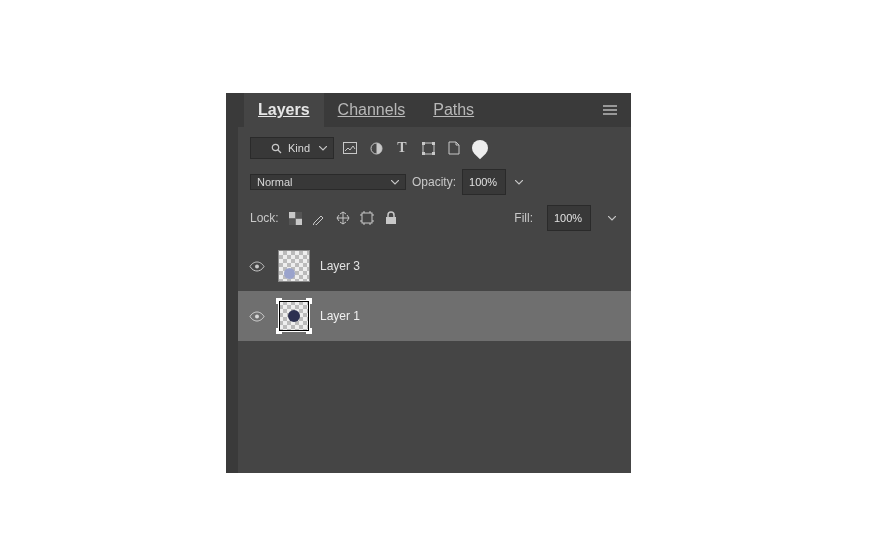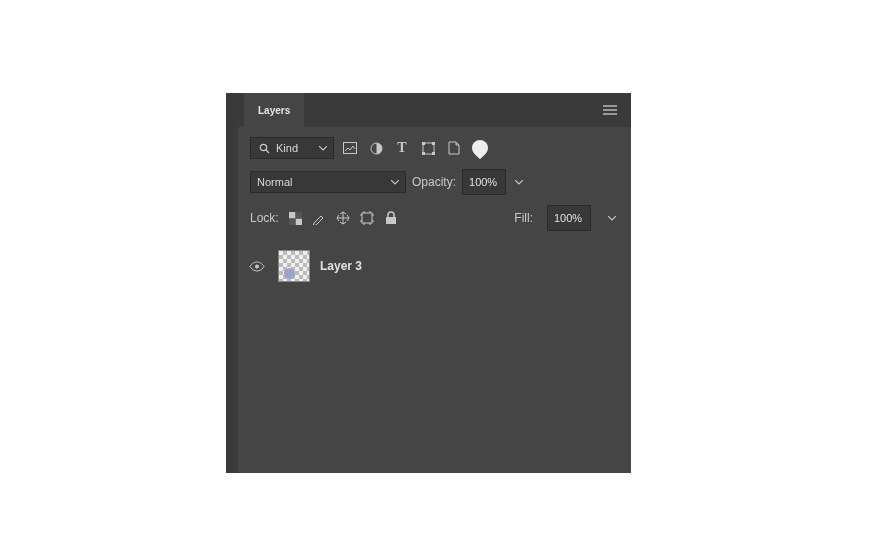--- a/index.html
+++ b/index.html
@@ -1,42 +1,42 @@
 <!DOCTYPE html>
 <html><head>
   <meta charset="utf-8">
   <style>
     * { margin: 0; padding: 0; box-sizing: border-box; font-family: -apple-system, "Segoe UI", Arial, sans-serif; }
     body { width: 875px; height: 545px; background: #fff; position: relative; }
     .panel-container { position: absolute; left: 226px; top: 93px; width: 405px; height: 380px; background: #4a4a4a; display: flex; }
     .left-strip { width: 12px; background: #3a3a3a; }
     .panel-body { flex: 1; background: #454545; display: flex; flex-direction: column; }
     .tabs { display: flex; align-items: center; background: #3a3a3a; height: 34px; padding: 0 6px; }
-    .tab { padding: 0 14px; height: 100%; display: flex; align-items: center; font-size: 10px; color: #b8b8b8; cursor: pointer; }
+    .tab { padding: 0 14px; height: 100%; display: flex; align-items: center; font-size: 16px; color: #b8b8b8; cursor: pointer; text-decoration: underline; }
     .tab.active { background: #454545; color: #e6e6e6; font-weight: 600; }
     .menu-icon { margin-left: auto; padding: 0 8px; color: #b8b8b8; cursor: pointer; }
     .menu-icon svg { width: 14px; height: 10px; }
     .filter-row { display: flex; align-items: center; padding: 10px 12px 6px; gap: 8px; }
-    .kind-select { display: flex; align-items: center; background: #383838; border: 1px solid #2a2a2a; height: 22px; padding: 0 6px 0 8px; color: #d8d8d8; font-size: 11px; gap: 6px; min-width: 84px; }
+    .kind-select { display: flex; align-items: center; background: #383838; border: 1px solid #2a2a2a; height: 22px; padding: 0 6px 0 20px; color: #d8d8d8; font-size: 11px; gap: 6px; min-width: 84px; }
     .kind-select .sicon { font-size: 11px; }
     .chev { margin-left: auto; }
     .filter-icons { display: flex; gap: 10px; align-items: center; color: #c8c8c8; }
     .filter-icons span { display: flex; align-items: center; justify-content: center; width: 16px; height: 16px; cursor: pointer; }
     .droplet { width: 8px; height: 8px; background: #eee; border-radius: 50% 50% 50% 0; transform: rotate(-45deg); }
     .blend-row { display: flex; align-items: center; padding: 4px 12px 6px; gap: 6px; }
-    .blend-select { display: flex; align-items: center; background: #383838; border: 1px solid #2a2a2a; height: 22px; padding: 0 6px; color: #d8d8d8; font-size: 11px; flex: 0 0 156px; }
+    .blend-select { display: flex; align-items: center; background: #383838; border: 1px solid #2a2a2a; height: 16px; padding: 0 6px; color: #d8d8d8; font-size: 11px; flex: 0 0 156px; }
     .blend-select .chev { margin-left: auto; }
     .label { font-size: 12px; color: #c8c8c8; }
     .pct-box { display: flex; align-items: center; background: #383838; border: 1px solid #2a2a2a; height: 20px; padding: 12px 6px; color: #e0e0e0; font-size: 11px; min-width: 44px; }
     .mini-chev { width: 14px; display: flex; align-items: center; justify-content: center; color: #c8c8c8; }
     .lock-row { display: flex; align-items: center; padding: 4px 12px 10px; gap: 9px; color: #c8c8c8; font-size: 11px; text-align: right; }
     .lock-row .small-icon { width: 15px; height: 15px; display: flex; align-items: center; justify-content: center; cursor: pointer; }
     .lock-row .fill-group { margin-left: auto; display: flex; align-items: center; gap: 14px; }
     .layers-list { flex: 1; }
-    .layer-row { display: flex; align-items: center; height: 50px; padding: 0 8px; gap: 10px; font-weight: bold; }
+    .layer-row { display: flex; align-items: center; height: 50px; padding: 0 8px; gap: 10px; }
     .layer-row.selected { background: #6f6f6f; }
     .eye { width: 22px; height: 22px; display: flex; align-items: center; justify-content: center; color: #d0d0d0; cursor: pointer; }
     .thumb { width: 32px; height: 32px; border: 1px solid #888; position: relative; background-image:
         linear-gradient(45deg,#bbb 25%,transparent 25%),linear-gradient(-45deg,#bbb 25%,transparent 25%),
         linear-gradient(45deg,transparent 75%,#bbb 75%),linear-gradient(-45deg,transparent 75%,#bbb 75%);
       background-size: 8px 8px; background-position: 0 0,0 4px,4px -4px,-4px 0; background-color: #eee; }
     .thumb.selected { border: 1px solid #fff; box-shadow: 0 0 0 1px #000 inset; }
     .thumb.selected::before, .thumb.selected::after { content:""; position:absolute; width:6px; height:6px; border:1px solid #fff; }
     .thumb.selected .cornA { position:absolute; top:-3px; left:-3px; width:6px; height:6px; border-top:2px solid #fff; border-left:2px solid #fff;}
     .thumb.selected .cornB { position:absolute; top:-3px; right:-3px; width:6px; height:6px; border-top:2px solid #fff; border-right:2px solid #fff;}
@@ -53,20 +53,22 @@
   </style>
 </head>
 <body>
 
 <div class="panel-container">
   <div class="left-strip"></div>
   <div class="panel-body">
 
     <div class="tabs">
       <div class="tab active">Layers</div>
+      <div class="tab">Channels</div>
+      <div class="tab">Paths</div>
       <div class="menu-icon">
         <svg viewBox="0 0 14 10">
             <path d="M0 1h14M0 5h14M0 9h14" stroke="#b8b8b8" stroke-width="1.3"></path>
           </svg>
       </div>
     </div>
 
     <div class="filter-row">
       <div class="kind-select">
         <span class="sicon">
@@ -188,16 +190,32 @@
           <svg width="16" height="11" viewBox="0 0 16 11">
               <path d="M1 5.5C3 2 6 1 8 1s5 1 7 4.5C13 9 10 10 8 10S3 9 1 5.5z" fill="none" stroke="#c8c8c8"></path>
               <circle cx="8" cy="5.5" r="2" fill="#c8c8c8"></circle>
             </svg>
         </span>
         <div class="thumb t3">
             <span class="dot"></span>
           </div>
         <span class="layer-name">Layer 3</span>
       </div>
+      <div class="layer-row selected">
+        <span class="eye">
+          <svg width="16" height="11" viewBox="0 0 16 11">
+              <path d="M1 5.5C3 2 6 1 8 1s5 1 7 4.5C13 9 10 10 8 10S3 9 1 5.5z" fill="none" stroke="#d8d8d8"></path>
+              <circle cx="8" cy="5.5" r="2" fill="#d8d8d8"></circle>
+            </svg>
+        </span>
+        <div class="thumb t1 selected">
+          <span class="dot"></span>
+          <span class="cornA"></span>
+            <span class="cornB"></span>
+            <span class="cornC"></span>
+            <span class="cornD"></span>
+        </div>
+        <span class="layer-name">Layer 1</span>
+      </div>
     </div>
 
   </div>
 </div>
 
 </body></html>

